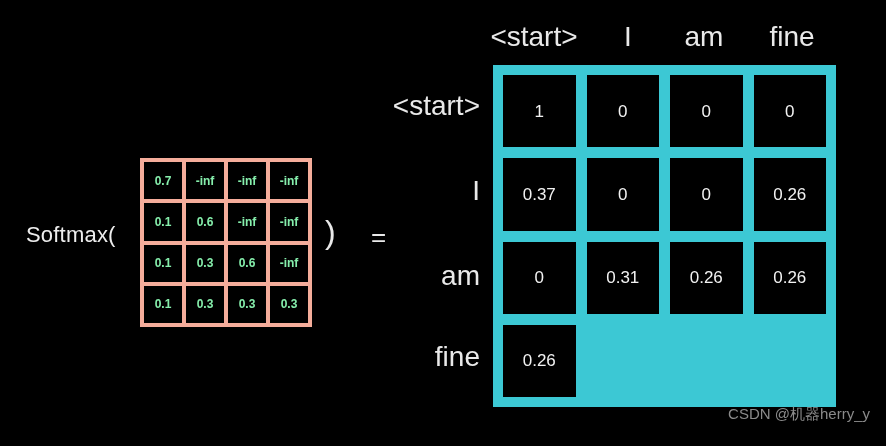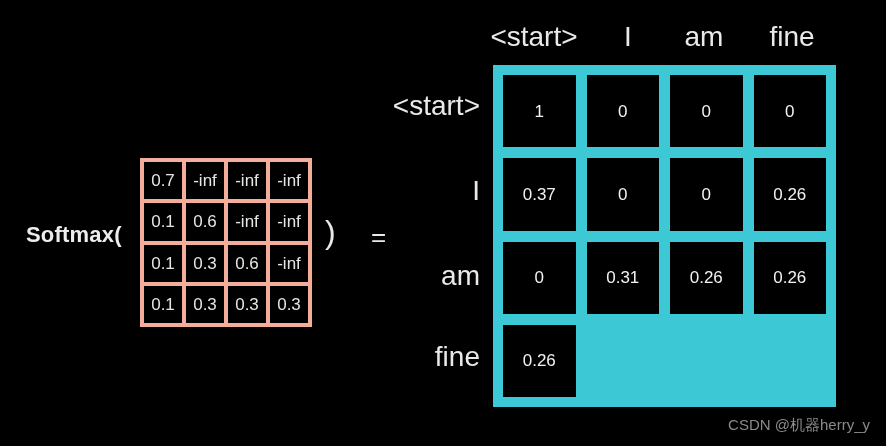--- a/index.html
+++ b/index.html
@@ -21,21 +21,20 @@
 
   
   #softmax-label {
     position: absolute;
     left: 26px;
     top: 222px;
     font-size: 22px;
     color: #ededed;
     letter-spacing: 0.2px;
     white-space: nowrap;
-    font-weight: bold;
   }
 
   
   #input-matrix {
     position: absolute;
     left: 140px;
     top: 158px;
     width: 172px;
     height: 169px;
     box-sizing: border-box;
@@ -44,23 +43,24 @@
     display: grid;
     grid-template-columns: repeat(4, 1fr);
     grid-template-rows: repeat(4, 1fr);
     gap: 4px;
   }
   #input-matrix .cell {
     background: #000000;
     display: flex;
     align-items: center;
     justify-content: center;
-    color: #e5e5e5;
-    font-size: 17px;
+    color: #86efac;
+    font-size: 12px;
     line-height: 1;
+    font-weight: bold;
   }
 
   
   #close-paren {
     position: absolute;
     left: 325px;
     top: 214px;
     font-size: 32px;
     color: #e9e9e9;
     font-weight: 300;
@@ -120,21 +120,21 @@
     justify-content: center;
     color: #f2f2f2;
     font-size: 17px;
     line-height: 1;
   }
 
   
   #watermark {
     position: absolute;
     right: 16px;
-    bottom: 11px;
+    bottom: 22px;
     font-size: 15px;
     color: #8a8a8a;
     white-space: nowrap;
   }
 </style>
 </head>
 <body>
 
 <div id="scene" style="--salmon:#f5ad9b; --teal:#3cc8d4;">
 

